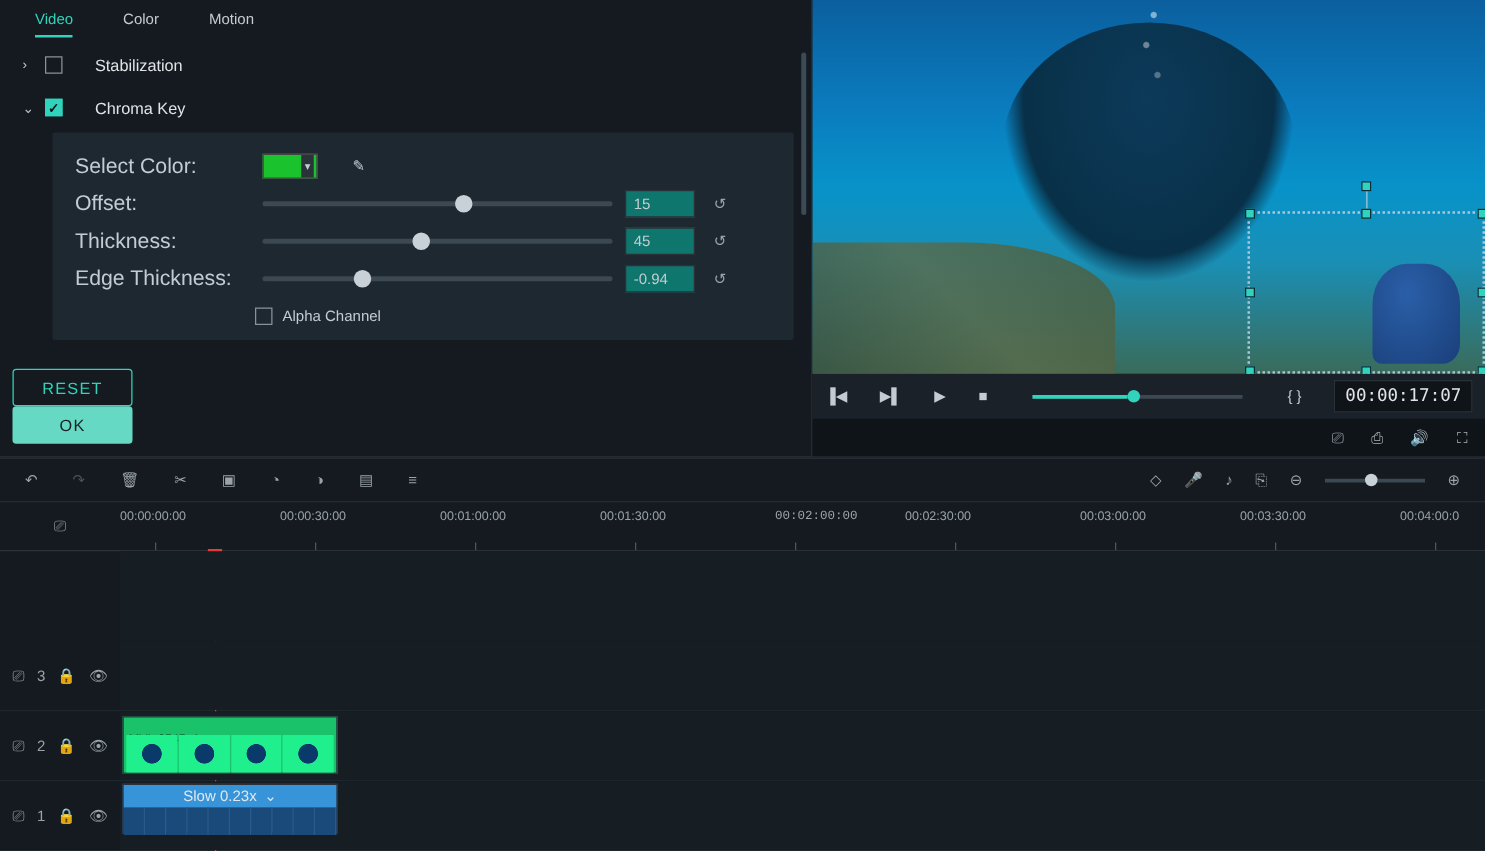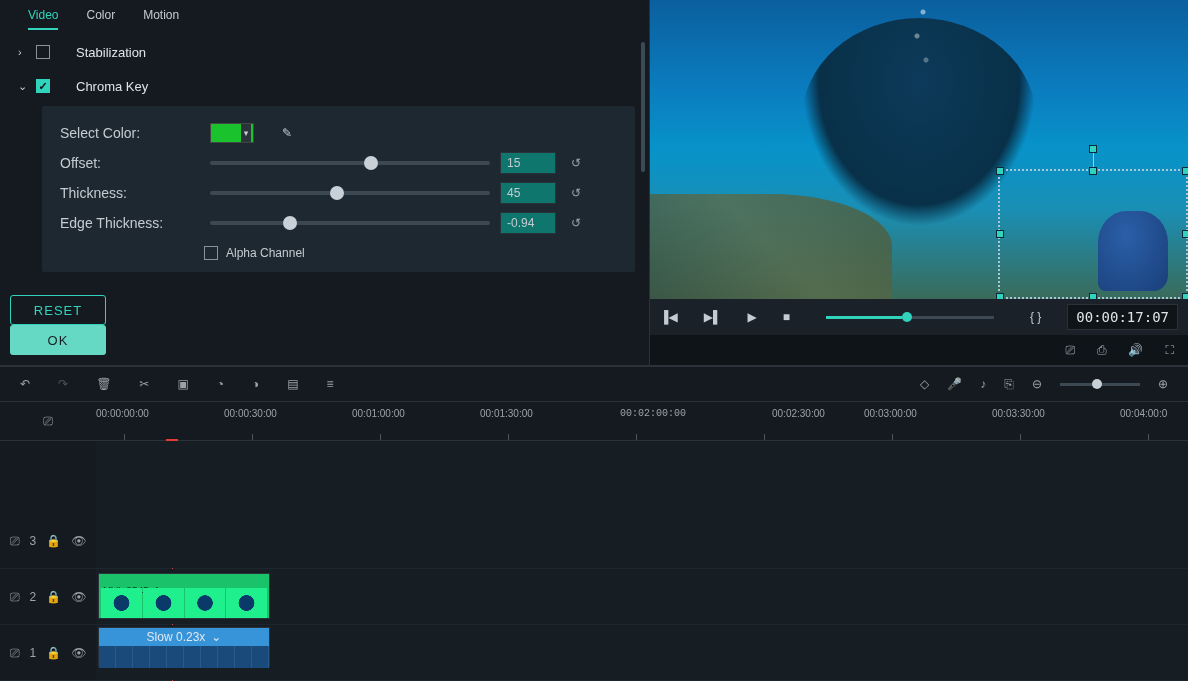--- a/index.html
+++ b/index.html
@@ -1,32 +1,32 @@
 <!DOCTYPE html>
 <html><head>
 <meta charset="utf-8">
 <style>
 * { margin:0; padding:0; box-sizing:border-box; font-family:"Segoe UI",Arial,sans-serif; font-size:12px; }
 body { background:#141a1f; color:#c4cbd2; width:1188px; height:681px; overflow:hidden; }
 .app { display:flex; flex-direction:column; height:100%; }
 .top-area { display:flex; height:366px; border-bottom:1px solid #2a3138; }
 .left-panel { width:650px; display:flex; flex-direction:column; border-right:1px solid #2a3138; }
-.tabs { display:flex; padding:0 28px; height:30px; align-items:flex-end; gap:28px; }
+.tabs { display:flex; padding:0 28px; height:30px; align-items:flex-end; gap:40px; }
 .tab { color:#c4cbd2; cursor:pointer; padding-bottom:6px; border-bottom:2px solid transparent; }
 .tab.active { color:#30d3bb; border-bottom-color:#30d3bb; }
 .props { flex:1; overflow-y:auto; padding:8px 4px 0 18px; position:relative; }
 .row { display:flex; align-items:center; height:28px; margin-bottom:6px; }
 .collapser { width:18px; color:#c4cbd2; cursor:pointer; font-size:11px; }
 .chk { width:14px; height:14px; border:1px solid #8a9199; margin-right:8px; display:inline-flex; align-items:center; justify-content:center; cursor:pointer; }
 .chk.checked { background:#30d3bb; border-color:#30d3bb; color:#0f1418; }
 .chk.checked::after { content:"✓"; font-size:11px; font-weight:bold; }
 .section-label { font-size:13px; color:#e0e4e8;margin-left:18px; }
 .chroma-body { background:#1e2830; margin:4px 10px 4px 24px; padding:12px 18px; border-radius:2px; }
 .param-row { display:flex; align-items:center; height:30px; gap:10px; }
-.param-label { width:140px; color:#c4cbd2; font-size:14px; }
+.param-label { width:140px; color:#c4cbd2; font-size:17px; }
 .color-well { width:44px; height:20px; background:#1ac22e; border:1px solid #444; display:inline-flex; align-items:center; justify-content:flex-end; padding-right:2px; cursor:pointer; }
 .color-well .caret { width:10px; height:18px; background:#2a333a; color:#c4cbd2; font-size:9px; display:flex; align-items:center; justify-content:center; }
 .eyedrop { color:#c4cbd2; margin-left:18px; cursor:pointer; }
 .slider { flex:0 0 280px; height:4px; background:#3c4852; border-radius:2px; position:relative; cursor:pointer; }
 .slider .thumb { position:absolute; top:-5px; width:14px; height:14px; border-radius:50%; background:#c9d1d8; }
 .num-field { width:56px; height:22px; background:#0f766e; border:1px solid #2a3138; color:#c4cbd2; padding:0 6px; font-size:12px; }
 .reset-icn { width:20px; text-align:center; color:#9aa3aa; cursor:pointer; }
 .alpha-row { display:flex; align-items:center; margin-top:8px; padding-left:144px; }
 .scroll-hint { position:absolute; right:4px; top:12px; width:4px; height:130px; background:#3a4b56; border-radius:2px; }
 .footer-btns { display:flex; justify-content:space-between; padding:10px;flex-direction:column; }
@@ -223,21 +223,21 @@
           <span class="tick" style="left: 0px;">00:00:00:00</span>
           <span class="tick-line" style="left: 28px;"></span>
           <span class="tick" style="left: 128px;">00:00:30:00</span>
           <span class="tick-line" style="left: 156px;"></span>
           <span class="tick" style="left: 256px;">00:01:00:00</span>
           <span class="tick-line" style="left: 284px;"></span>
           <span class="tick" style="left: 384px;">00:01:30:00</span>
           <span class="tick-line" style="left: 412px;"></span>
           <span class="tick" style="left: 524px; font-family: Liberation Mono, monospace;">00:02:00:00</span>
           <span class="tick-line" style="left: 540px;"></span>
-          <span class="tick" style="left: 676px;">00:02:30:00</span>
+          <span class="tick" style="left: 628px;">00:02:30:00</span>
           <span class="tick-line" style="left: 668px;"></span>
           <span class="tick" style="left: 768px;">00:03:00:00</span>
           <span class="tick-line" style="left: 796px;"></span>
           <span class="tick" style="left: 896px;">00:03:30:00</span>
           <span class="tick-line" style="left: 924px;"></span>
           <span class="tick" style="left: 1024px;">00:04:00:0</span>
           <span class="tick-line" style="left: 1052px;"></span>
         </div>
     </div>
     <div class="track-area">

